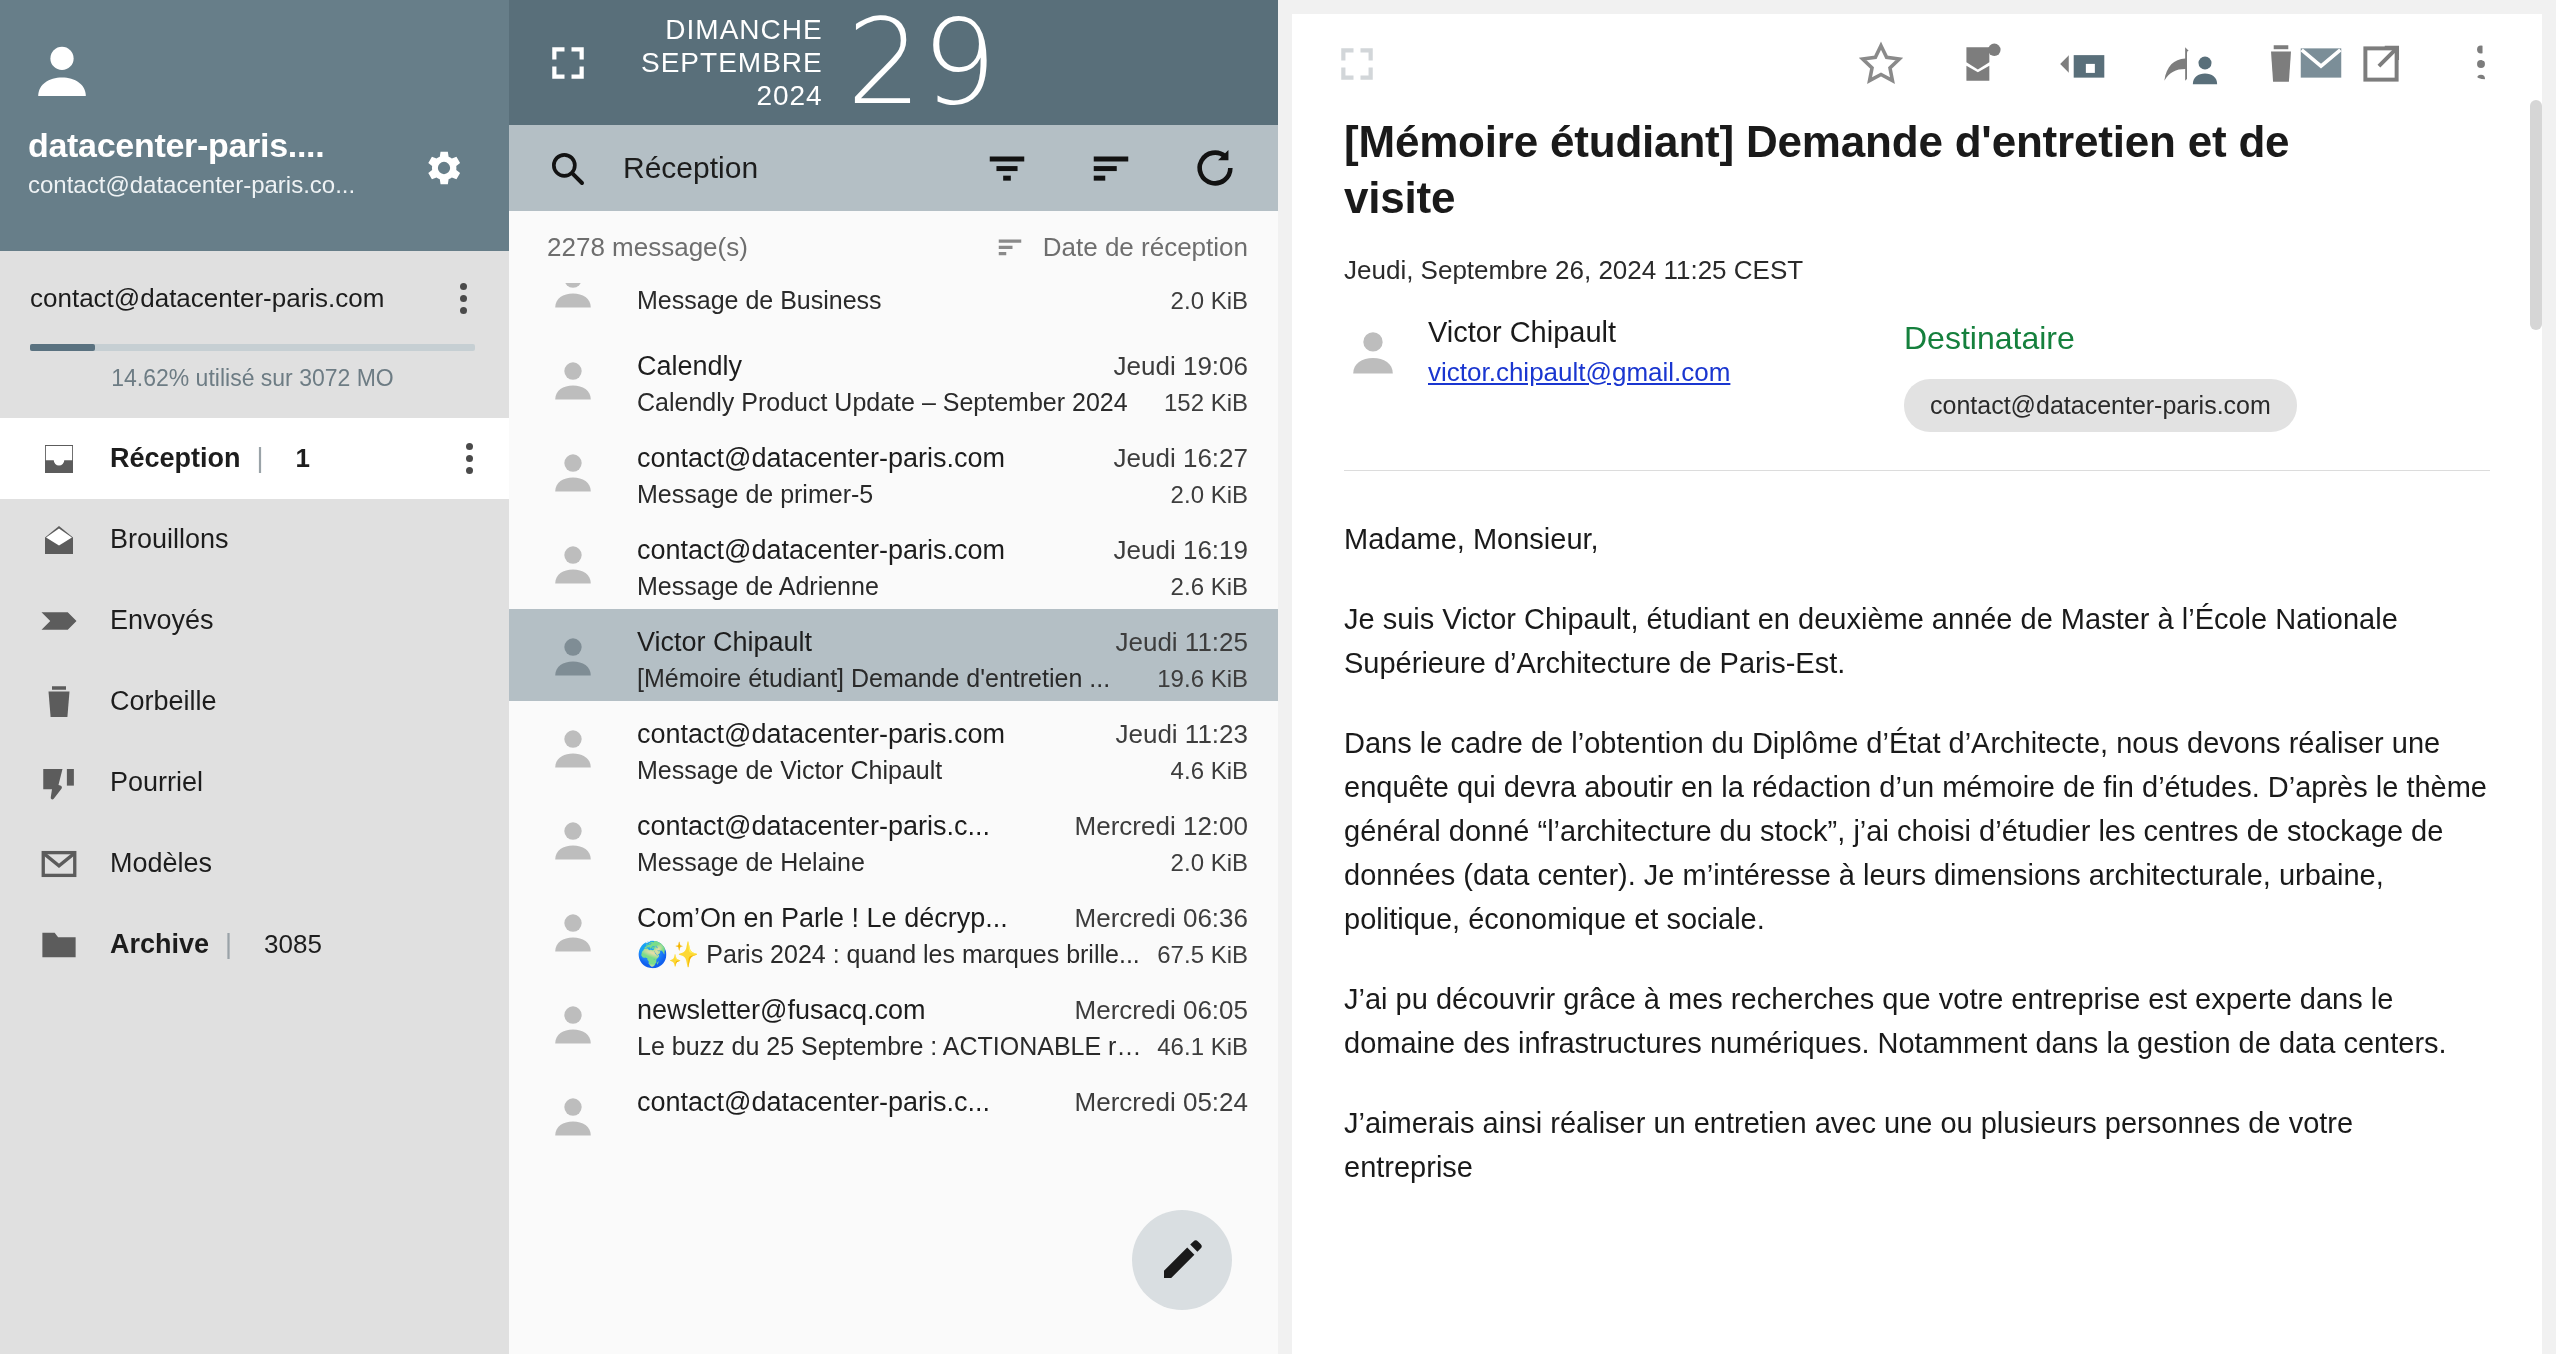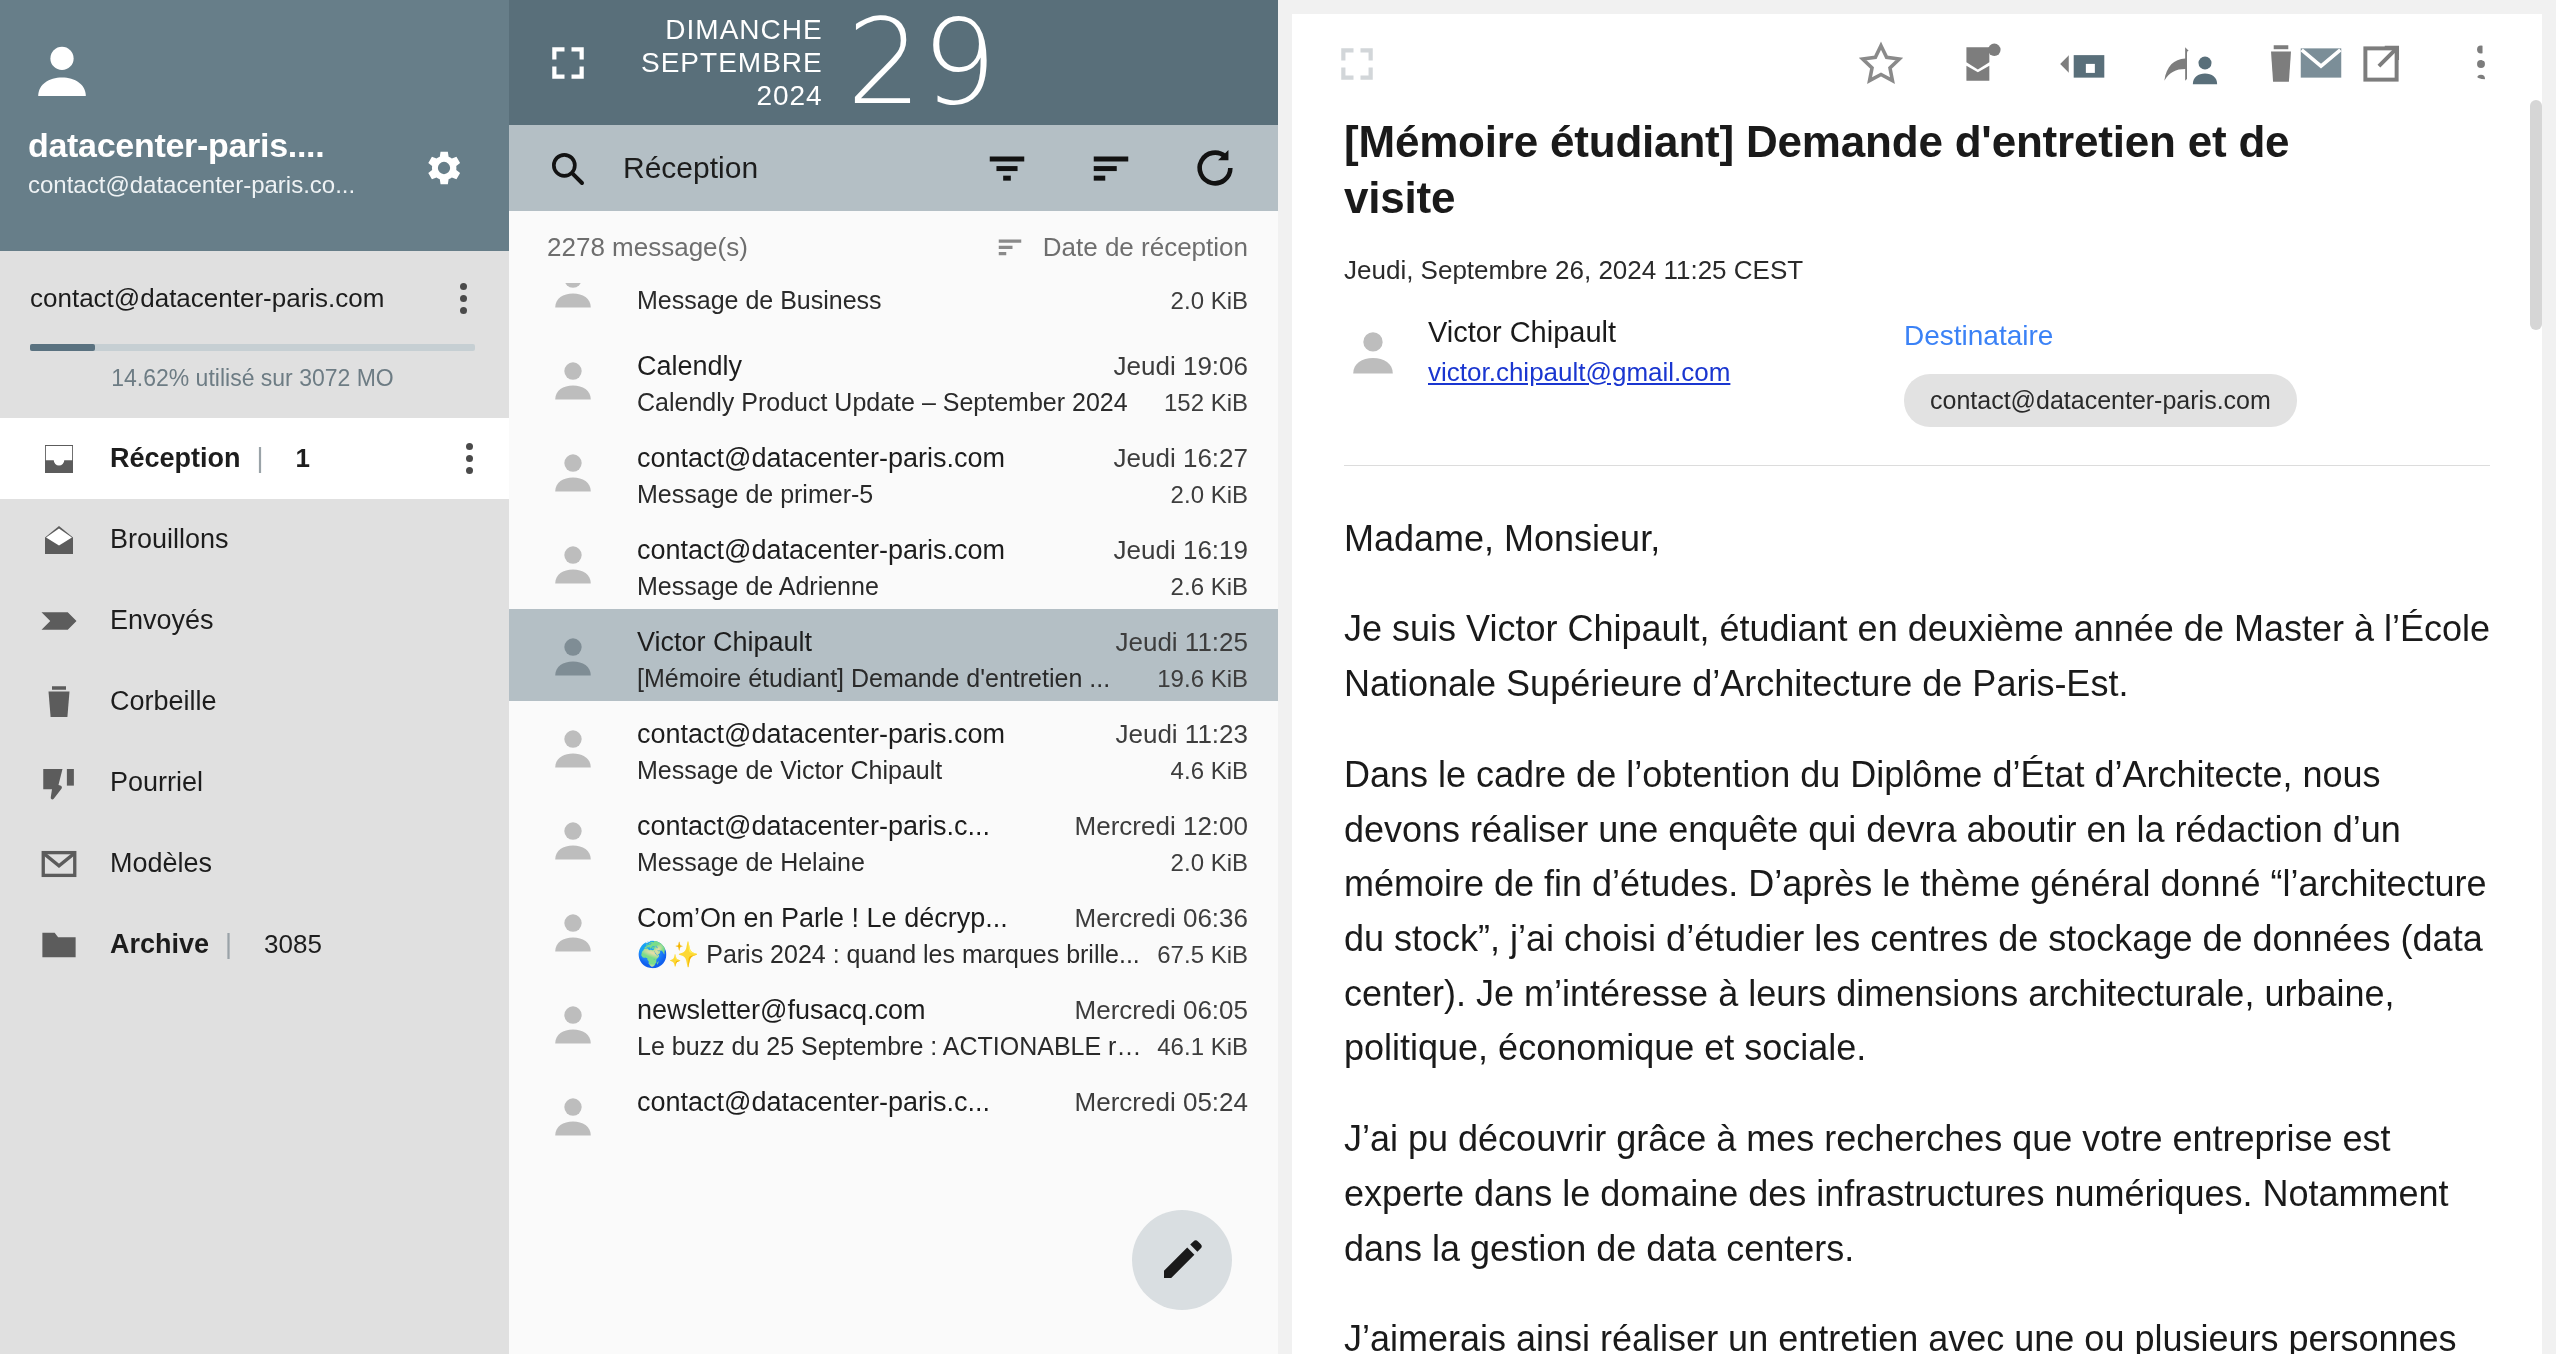--- a/index.html
+++ b/index.html
@@ -152,29 +152,29 @@
     font-size: 44px; color: #1a1a1a; line-height: 1.28;
     max-width: 1030px; letter-spacing: -0.2px;
   }
   .rdate { font-size: 26px; color: #2a2a2a; margin-top: 28px; }
   .rpeople { display: flex; margin-top: 30px; align-items: flex-start; }
   .sender { display: flex; gap: 26px; align-items: flex-start; width: 560px; flex: 0 0 560px; }
   .sender .av { width: 58px; height: 58px; flex: 0 0 58px; margin-top: 8px; }
   .sname { font-size: 29px; color: #1a1a1a; }
   .smail { font-size: 26px; color: #1a36d0; text-decoration: underline; margin-top: 8px; display: inline-block; cursor: pointer; }
   .recip { padding-top: 4px; }
-  .recip-label { font-size: 28px; color: #3b82f6; }
+  .recip-label { font-size: 32px; color: #15803d; }
   .chip {
     display: inline-block; margin-top: 22px;
     background: #e2e2e2; border-radius: 26px;
     padding: 12px 26px; font-size: 25px; color: #2a2a2a;
   }
   .rdivider { height: 1px; background: #dcdcdc; margin: 38px 0 0 0; }
   .rbody { padding-top: 46px; }
-  .rbody p { font-size: 36px; color: #1a1a1a; line-height: 1.52; margin-bottom: 36px; max-width: 1180px; }
+  .rbody p { font-size: 29px; color: #1a1a1a; line-height: 1.52; margin-bottom: 36px; max-width: 1180px; }
   .scroll-thumb { position: absolute; right: 14px; top: 100px; width: 12px; height: 230px; background: #d6d6d6; border-radius: 6px; cursor: pointer; }
 </style>
 </head>
 <body>
 
 <div class="app">
 
   <aside class="sidebar">
 
     <div class="acct-header">

